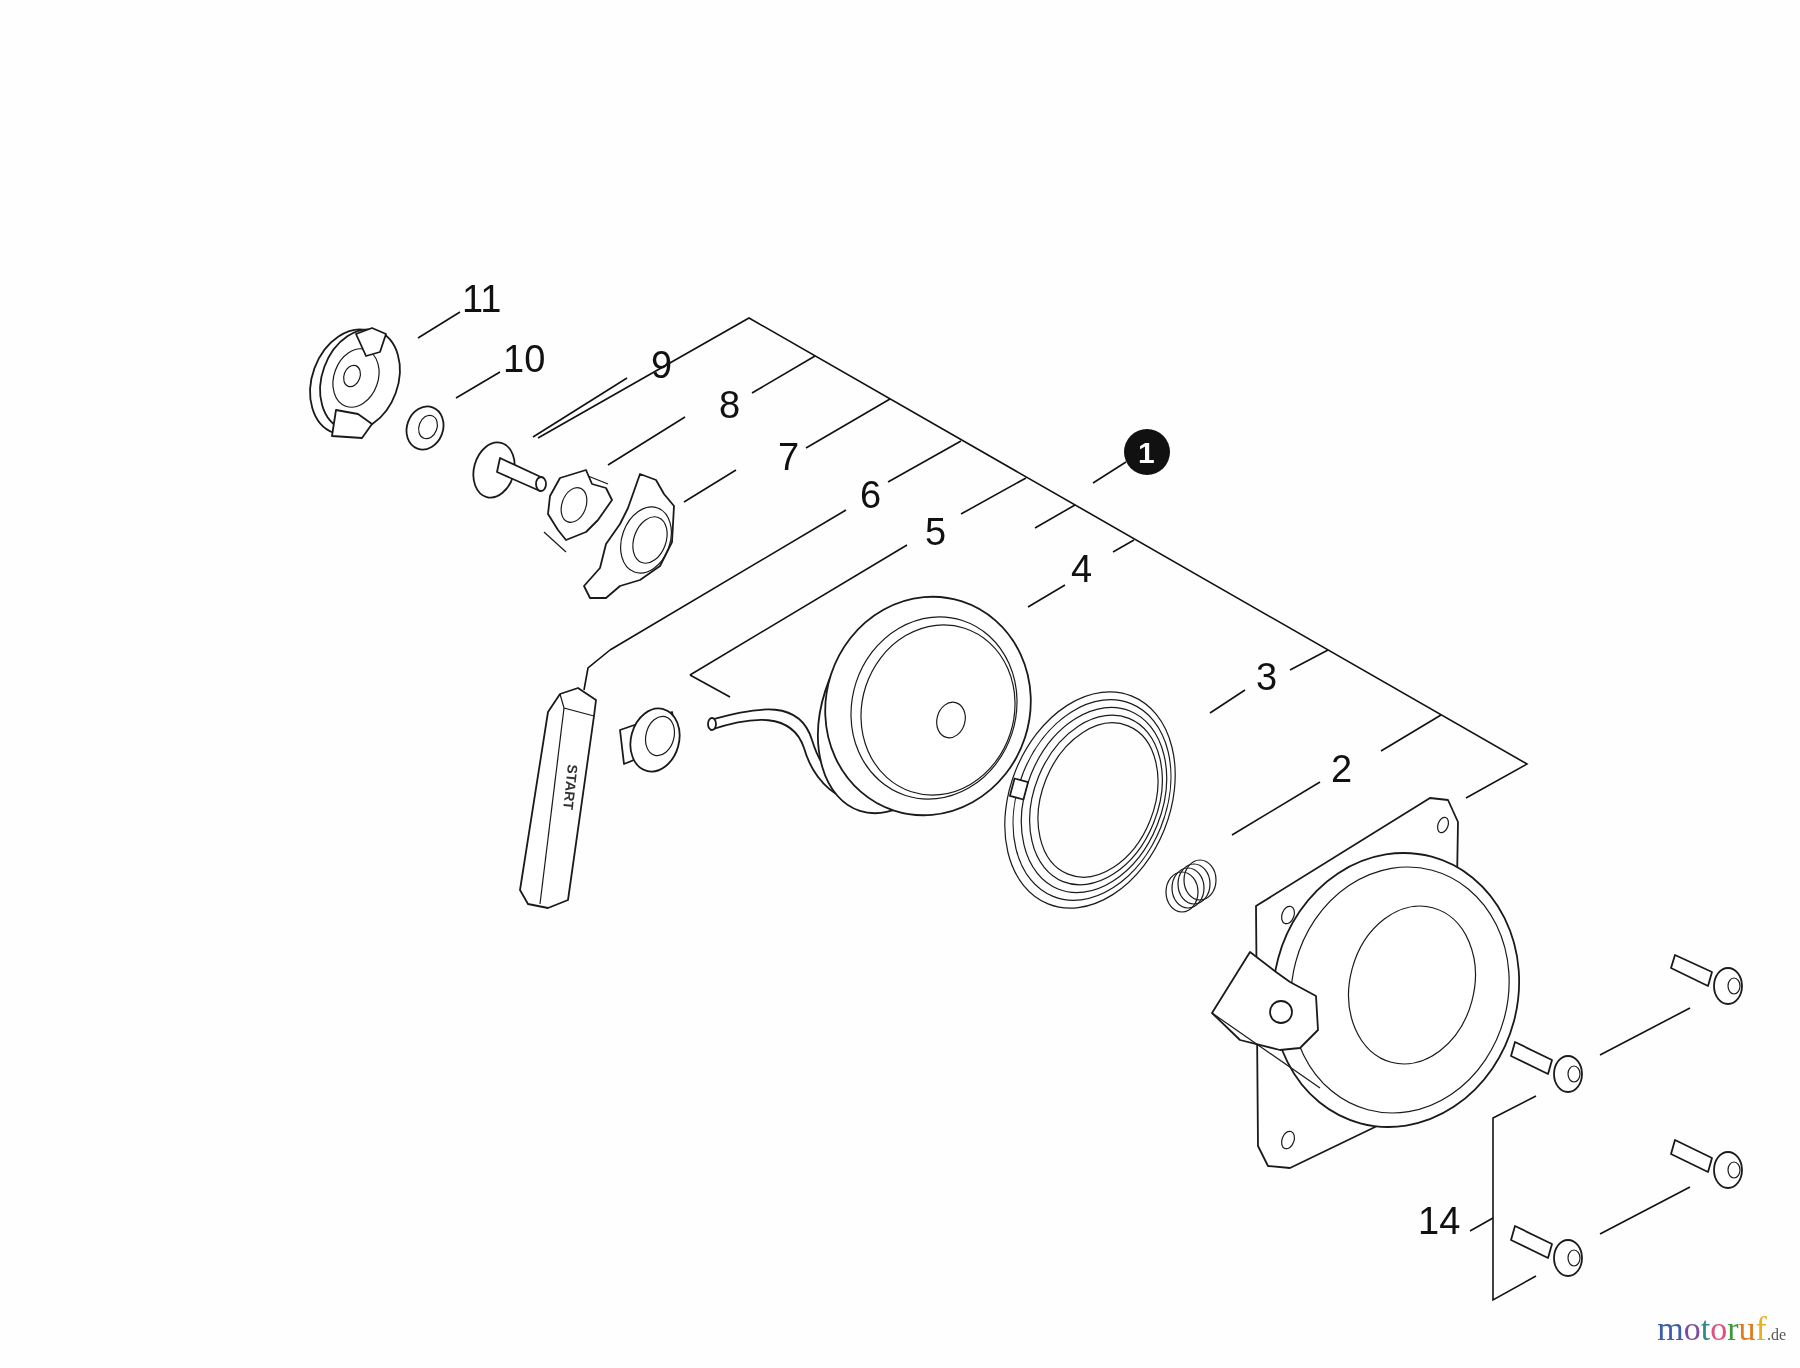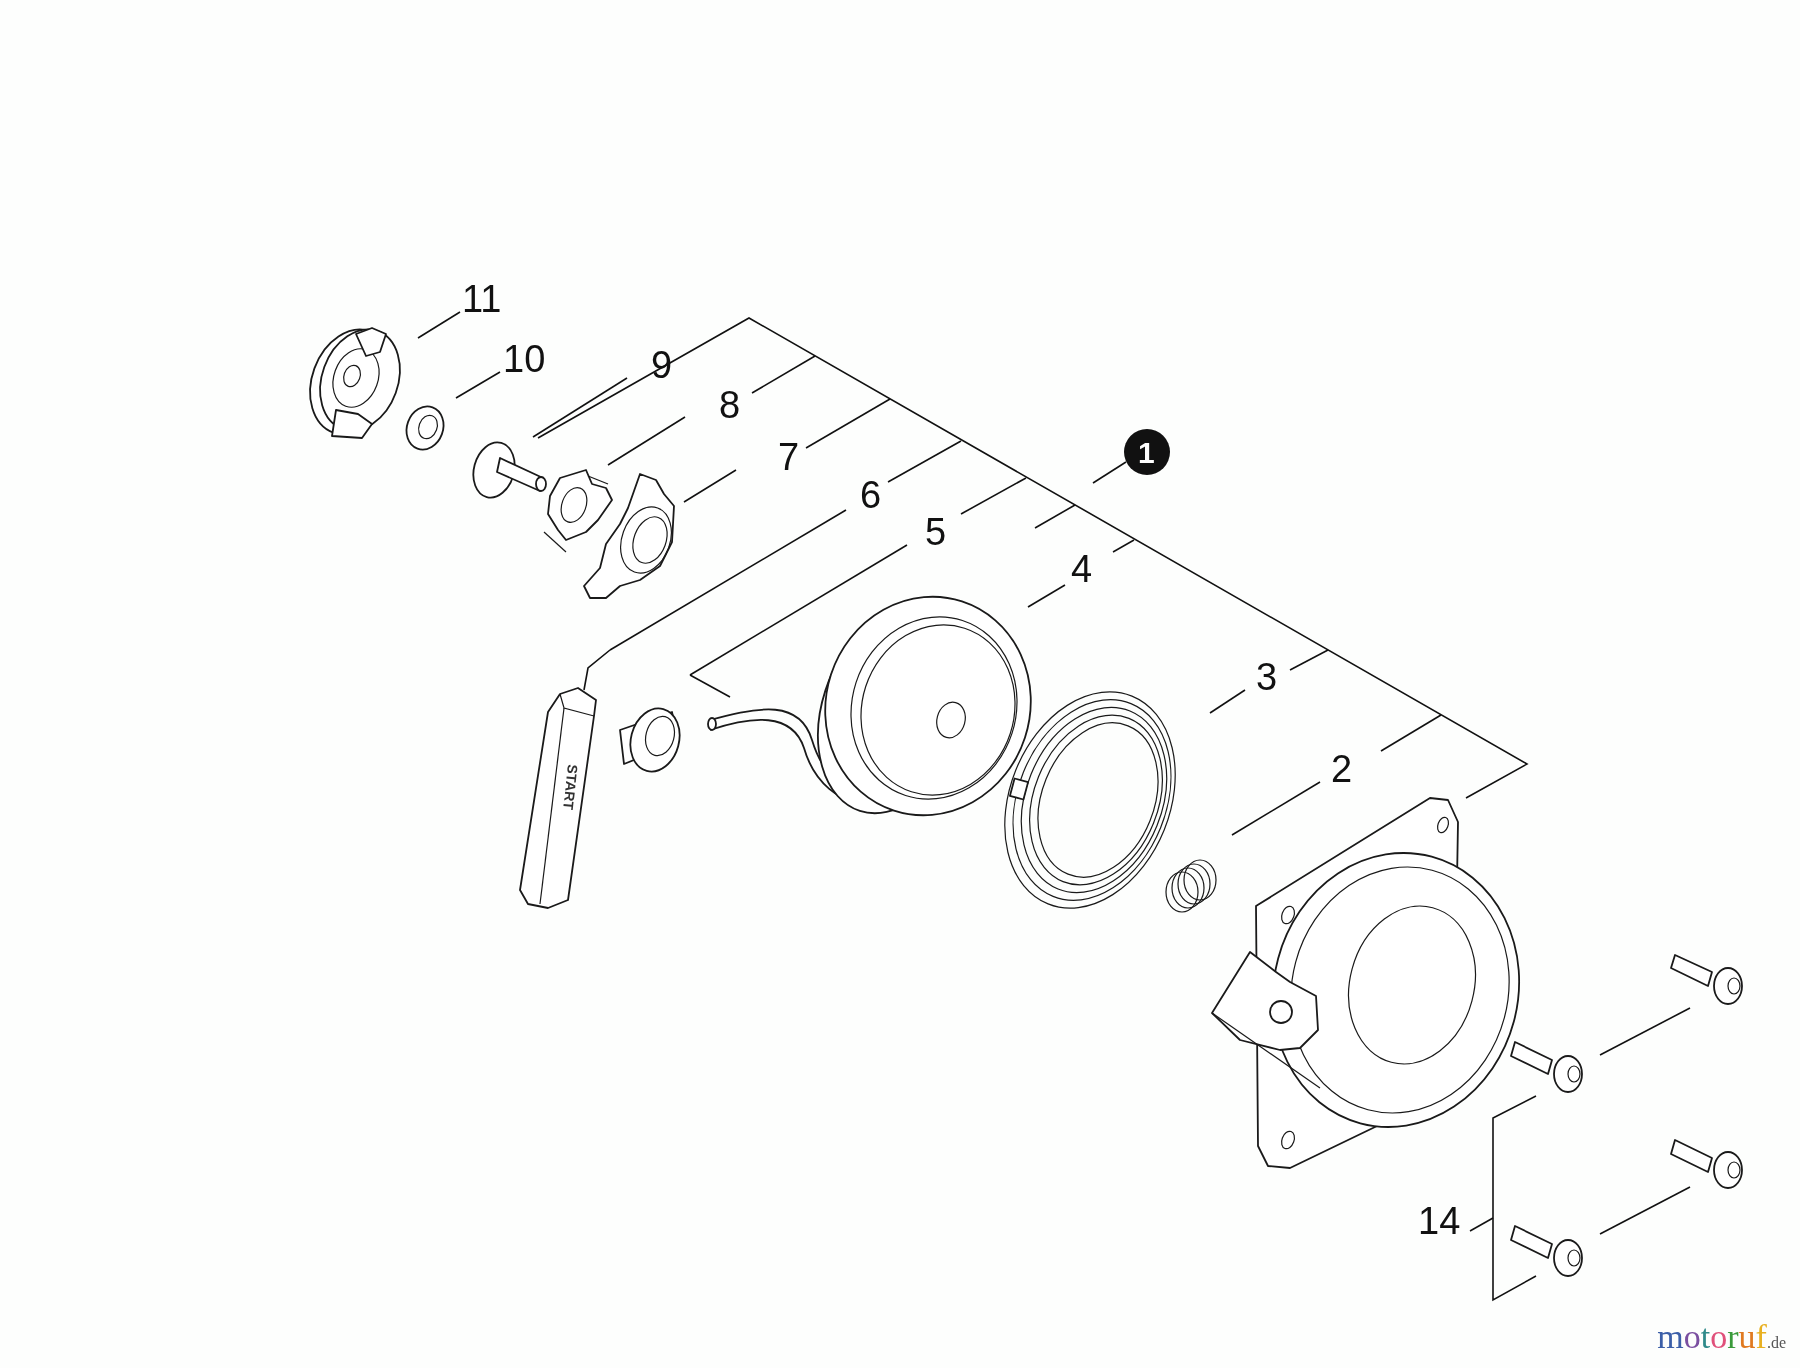--- a/index.html
+++ b/index.html
@@ -3,21 +3,21 @@
   <meta charset="utf-8">
   <style>
     html, body { margin: 0; padding: 0; background: #fdfefd; }
     body { width: 1800px; height: 1368px; position: relative; overflow: hidden; }
     #diagram { position: absolute; left: 0; top: 0; width: 1800px; height: 1368px; }
     .ln { stroke: #111; stroke-width: 1.6; fill: none; }
     .part { stroke: #1a1a1a; stroke-width: 1.8; fill: #fff; stroke-linejoin: round; }
     .thin { stroke: #1a1a1a; stroke-width: 1.2; fill: none; }
     .lbl { font-family: "Liberation Sans", sans-serif; font-size: 38px; fill: #111; }
     .badge-txt { font-family: "Liberation Sans", sans-serif; font-size: 30px; font-weight: bold; fill: #fff; }
-    .wm { position: absolute; right: 14px; bottom: 12px; font-family: "Liberation Serif", serif; font-size: 34px; letter-spacing: 0px; text-decoration: underline; }
+    .wm { position: absolute; right: 14px; bottom: 20px; font-family: "Liberation Serif", serif; font-size: 34px; letter-spacing: 0px; text-decoration: underline; }
     .wm span { display: inline-block; }
     .wm .de { font-size: 16px; color: #555; }
   </style>
 </head>
 <body>
 
 <svg id="diagram" viewBox="0 0 1800 1368" xmlns="http://www.w3.org/2000/svg">
 
   <g>
     <polyline class="ln" points="538,438 749,318 1527,764 1466,798"></polyline>

